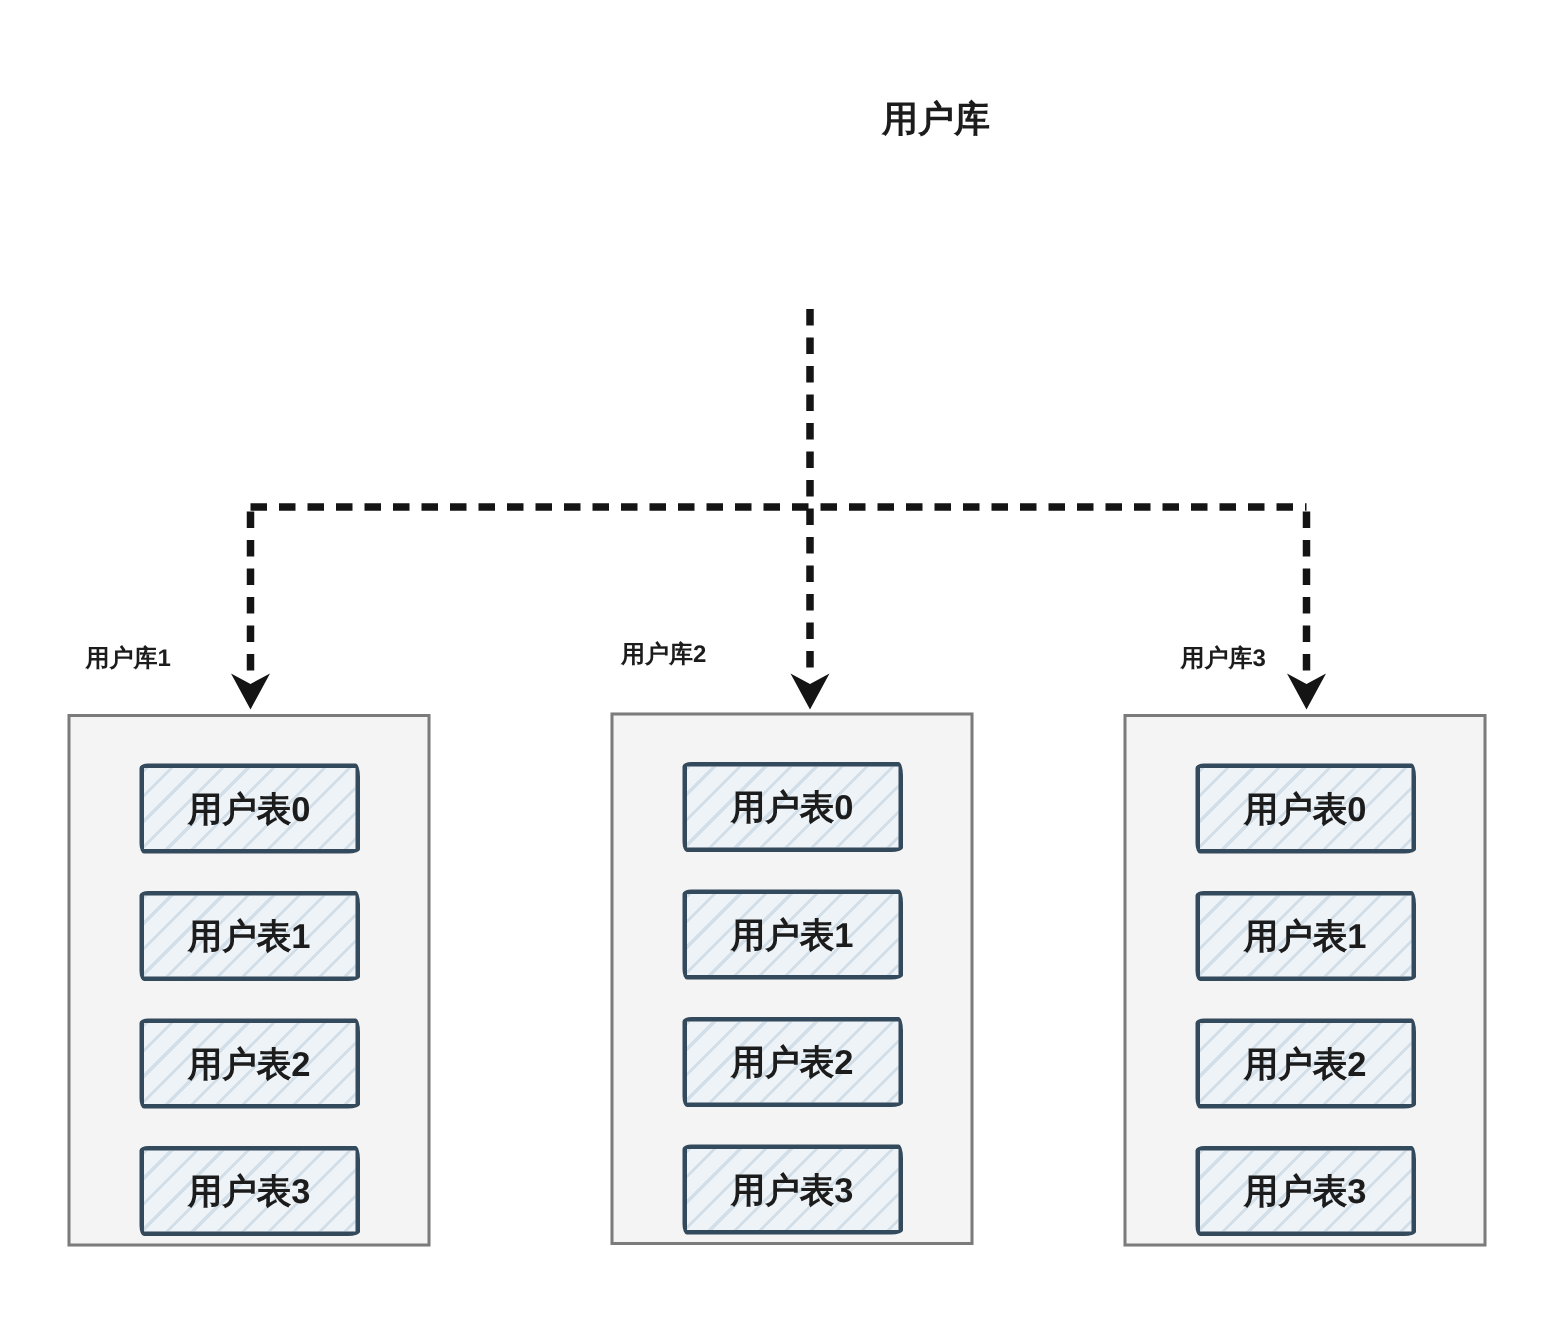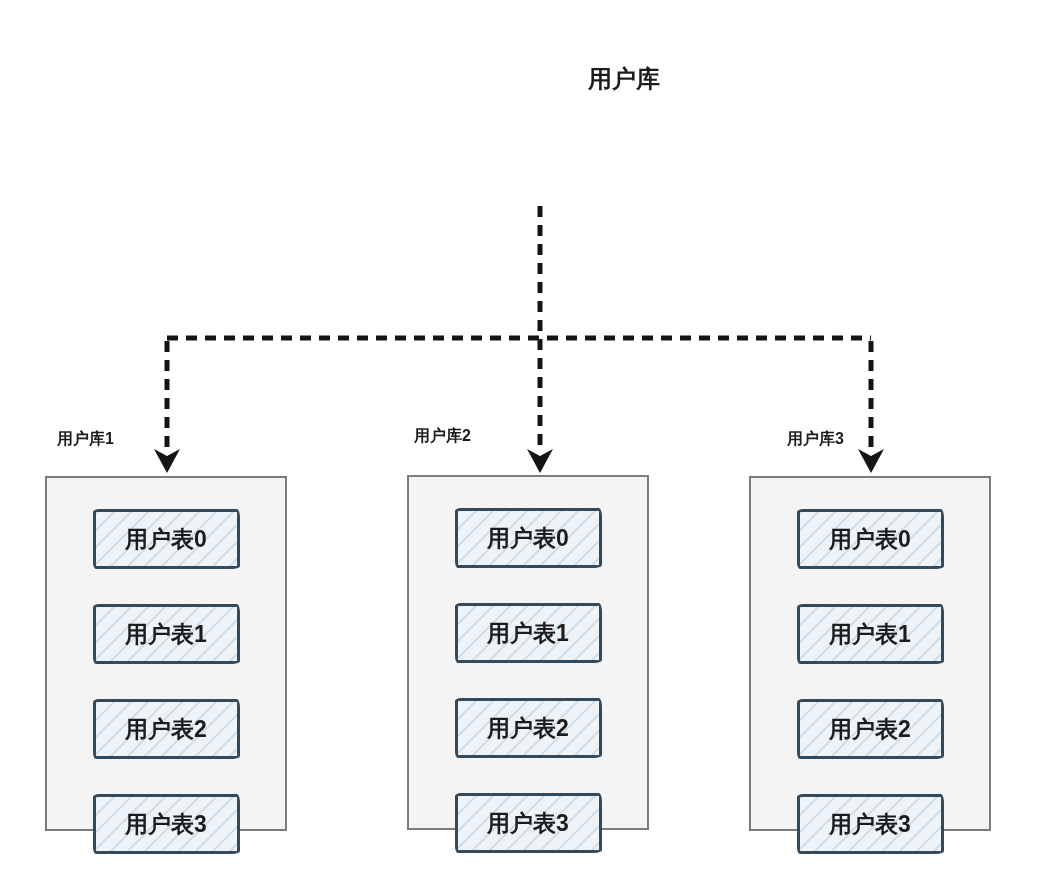--- a/index.html
+++ b/index.html
@@ -103,21 +103,21 @@
   .shard-db-box {
     position: absolute;
     width: 242px;
     height: 355px;
     background: var(--outer_fill);
     border: 2px solid var(--outer_border);
     display: flex;
     flex-direction: column;
     align-items: center;
     padding-top: 31px;
-    gap: 35px;
+    gap: 25px;
   }
   #shard-label-1 { left: 57px;  top: 429px; }
   #shard-label-2 { left: 414px; top: 426px; }
   #shard-label-3 { left: 787px; top: 429px; }
   #shard-box-1 { left: 45px;  top: 476px; }
   #shard-box-2 { left: 407px; top: 475px; }
   #shard-box-3 { left: 749px; top: 476px; }
 
   .watermark {
     position: absolute;

